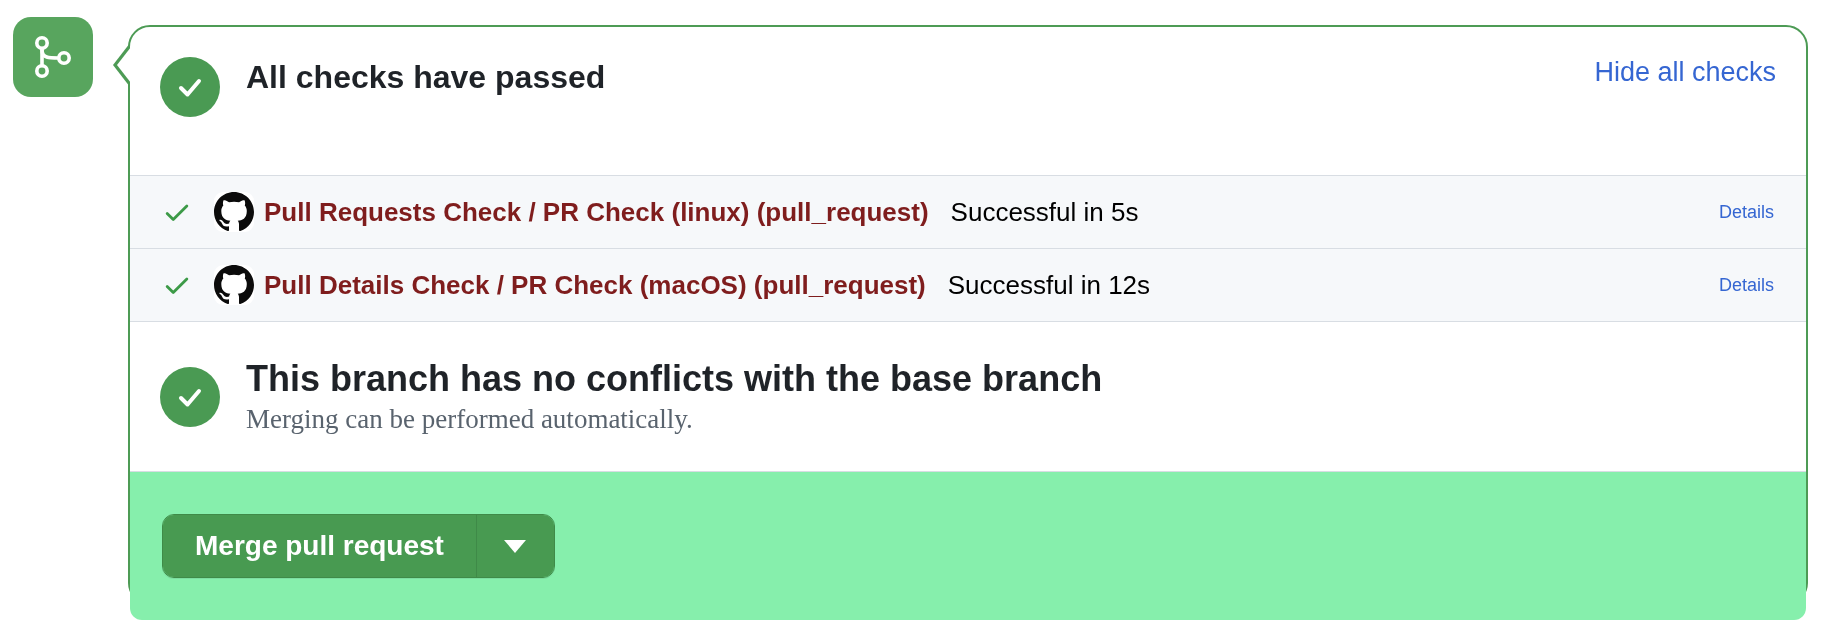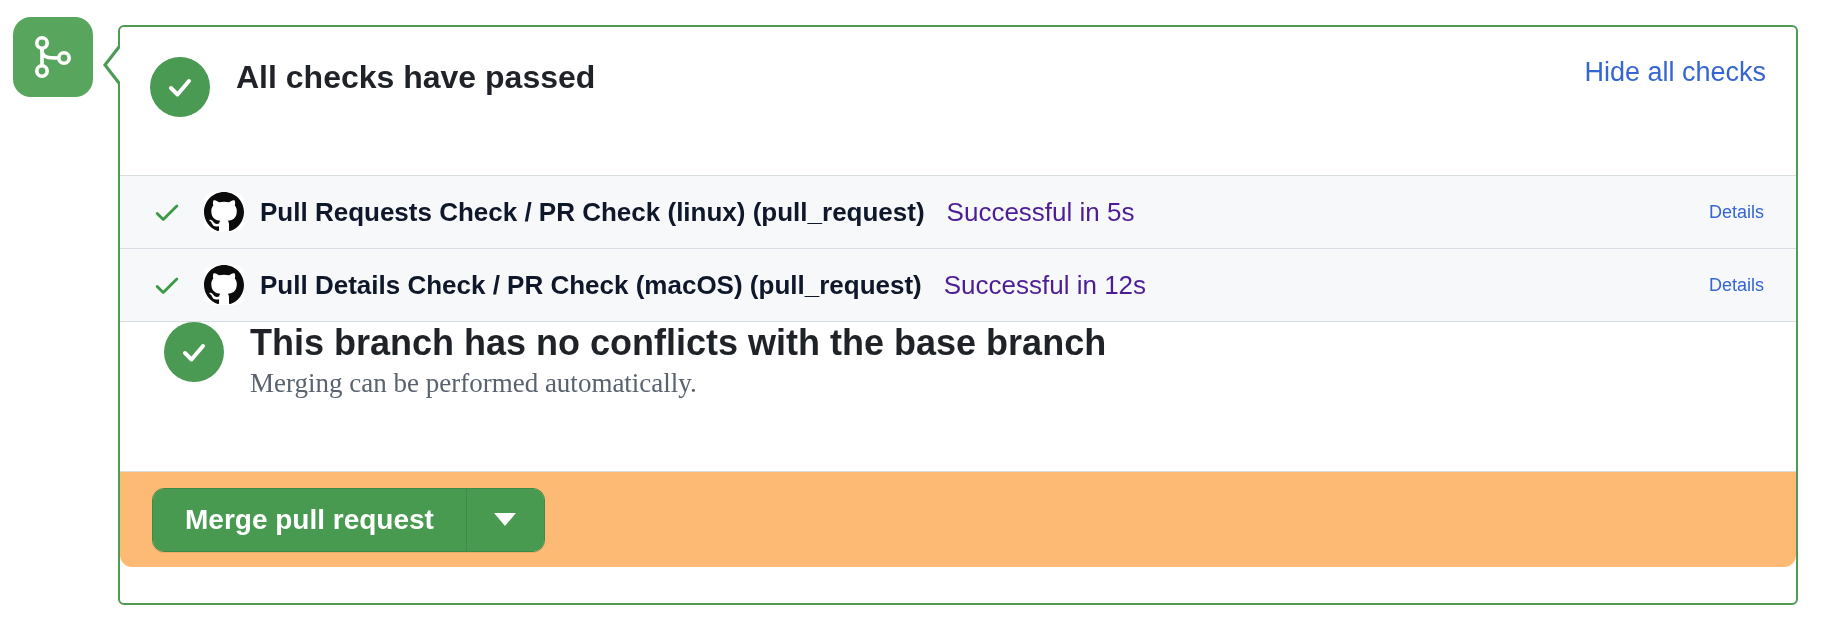--- a/index.html
+++ b/index.html
@@ -6,22 +6,22 @@
   html,body { width:1830px; height:632px; background:#ffffff; overflow:hidden;
               font-family:"Liberation Sans", sans-serif; color:#1f2328; }
   .canvas { position:relative; width:1830px; height:632px; }
 
   
   .merge-tile { position:absolute; left:13px; top:17px; width:80px; height:80px;
                 background:#58a55e; border-radius:18px;
                 display:flex; align-items:center; justify-content:center; }
 
   
-  .merge-box { position:absolute; left:118px; top:25px; width:1680px; height:580px;
-               background:#ffffff; border:2px solid #4d9b55; border-radius:6px; }
+  .merge-box { position:absolute; left:128px; top:25px; width:1680px; height:580px;
+               background:#ffffff; border:2px solid #4d9b55; border-radius:22px; }
   .merge-box::before { content:""; position:absolute; left:-17px; top:16px; z-index:2;
                width:0; height:0; border:22px solid transparent; border-left:0;
                border-right:17px solid #4d9b55; }
   .merge-box::after  { content:""; position:absolute; left:-13px; top:20px; z-index:3;
                width:0; height:0; border:18px solid transparent; border-left:0;
                border-right:14px solid #ffffff; }
 
   .section-header { height:148px; display:flex; align-items:flex-start;
                     padding:30px 30px 0 30px; }
   .circle-check { width:60px; height:60px; border-radius:50%; background:#4a9a53;
@@ -31,32 +31,32 @@
   .h-sub   { font-size:26px; color:#59636e; margin-top:10px; }
   .link    { color:#3566d2; text-decoration:none; cursor:pointer; }
   .hide-link { margin-left:auto; font-size:27px; }
 
   .check-row { height:73px; background:#f6f8fa; border-top:1px solid #d8dde3;
                display:flex; align-items:center; padding:0 32px; }
   .row-check-icon { flex:none; width:30px; height:30px; }
   .avatar { flex:none; width:40px; height:40px; margin-left:22px; background:#ffffff;
             border-radius:9px; overflow:hidden; display:flex; align-items:center;
             justify-content:center; }
-  .row-name   { margin-left:16px; font-size:26px; font-weight:bold; color:#0f172a;
+  .row-name   { margin-left:10px; font-size:26px; font-weight:bold; color:#7f1d1d;
                 white-space:nowrap; }
-  .row-status { margin-left:22px; font-size:26px; color:#4c1d95; white-space:nowrap; }
+  .row-status { margin-left:22px; font-size:26px; color:#000000; white-space:nowrap; }
   .details-link { margin-left:auto; font-size:18px; }
 
   .section-mergeable { height:150px; border-top:1px solid #d8dde3;
-                       display:flex; padding:0 44px; }
+                       display:flex; align-items:center; padding:0 30px; }
   .m-text { margin-left:26px; }
   .m-title { font-size:36px; font-weight:bold; color:#1f2328; }
   .m-sub   { font-size:27px; color:#59636e; margin-top:4px;font-family:Liberation Serif, serif; }
 
-  .section-footer { height:96px; background:#fdba74; border-top:1px solid #d8dde3;
+  .section-footer { height:149px; background:#86efac; border-top:1px solid #d8dde3;
                     border-radius:0 0 12px 12px; display:flex; align-items:center;
                     padding:0 32px; }
   .merge-btn-group { display:flex; height:64px; border-radius:12px; overflow:hidden;
                      border:1px solid #3f8a48; box-shadow:0 1px 0 rgba(27,31,36,.08);
                      flex:none; }
   .merge-btn { background:#489a51; color:#ffffff; font-size:28px; font-weight:bold;
                border:none; padding:0 32px; cursor:pointer;
                font-family:"Liberation Sans", sans-serif; }
   .merge-caret-btn { width:78px; background:#489a51; border:none; cursor:pointer;
                border-left:1px solid #3f8a48; display:flex; align-items:center;

